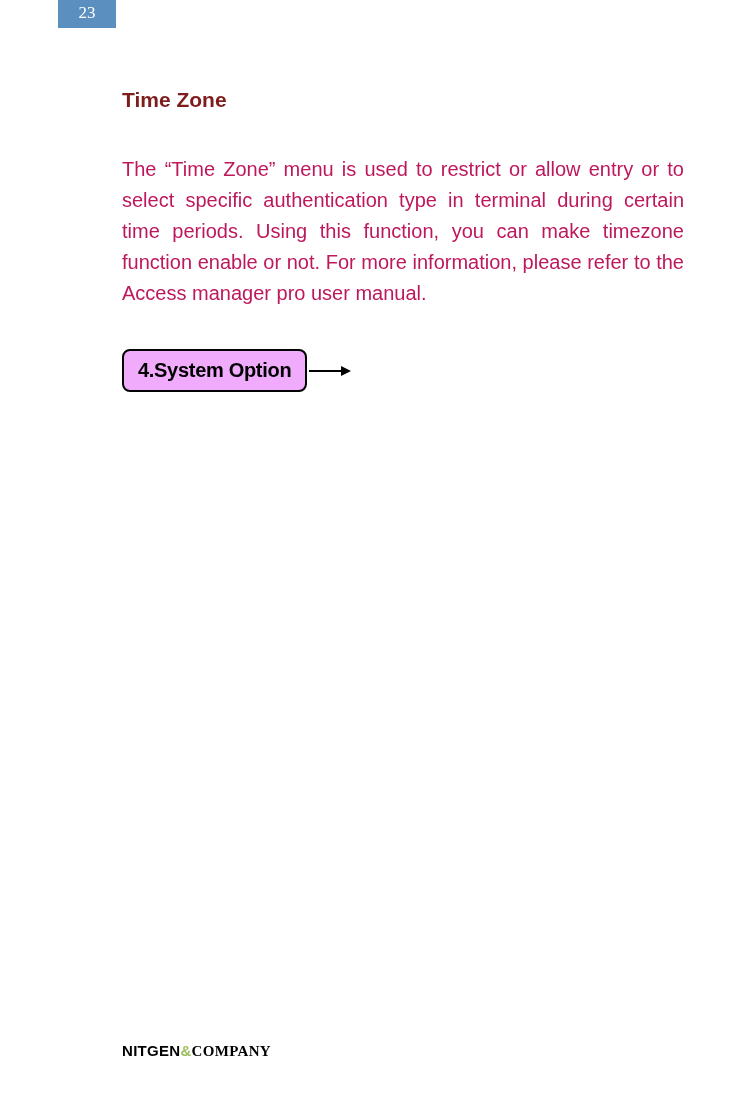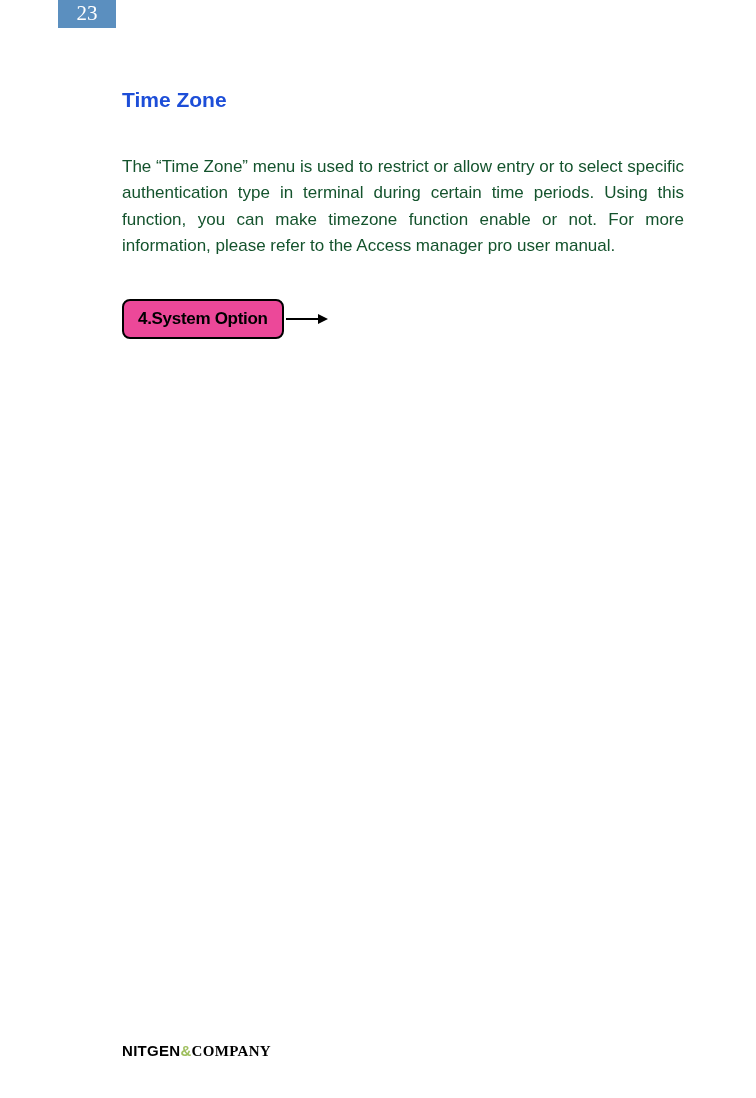--- a/index.html
+++ b/index.html
@@ -17,54 +17,54 @@
     .page-number-badge {
       position: absolute;
       top: 0;
       left: 58px;
       width: 58px;
       height: 28px;
       background: #5b8fbf;
       color: #ffffff;
       text-align: center;
       line-height: 26px;
-      font-size: 21px;
+      font-size: 17px;
       font-family: 'Times New Roman', serif;
     }
     .content {
       position: absolute;
       top: 88px;
       left: 122px;
       right: 72px;
     }
     .heading {
       font-size: 21px;
       font-weight: bold;
-      color: #1d4ed8;
+      color: #7f1d1d;
       margin-bottom: 42px;
     }
     .paragraph {
-      font-size: 17px;
-      color: #14532d;
+      font-size: 20px;
+      color: #be185d;
       line-height: 1.55;
       text-align: justify;
       margin-bottom: 40px;
     }
     .diagram-row {
       display: flex;
       align-items: center;
       gap: 0;
     }
     .menu-box {
-      background: #ec4899;
+      background: #f0abfc;
       border: 2px solid #000000;
       border-radius: 8px;
       padding: 8px 14px;
       font-weight: 900;
-      font-size: 17px;
+      font-size: 20px;
       color: #000000;
       white-space: nowrap;
       letter-spacing: -0.3px;
     }
     .arrow {
       width: 44px;
       height: 20px;
       display: flex;
       align-items: center;
       justify-content: center;

